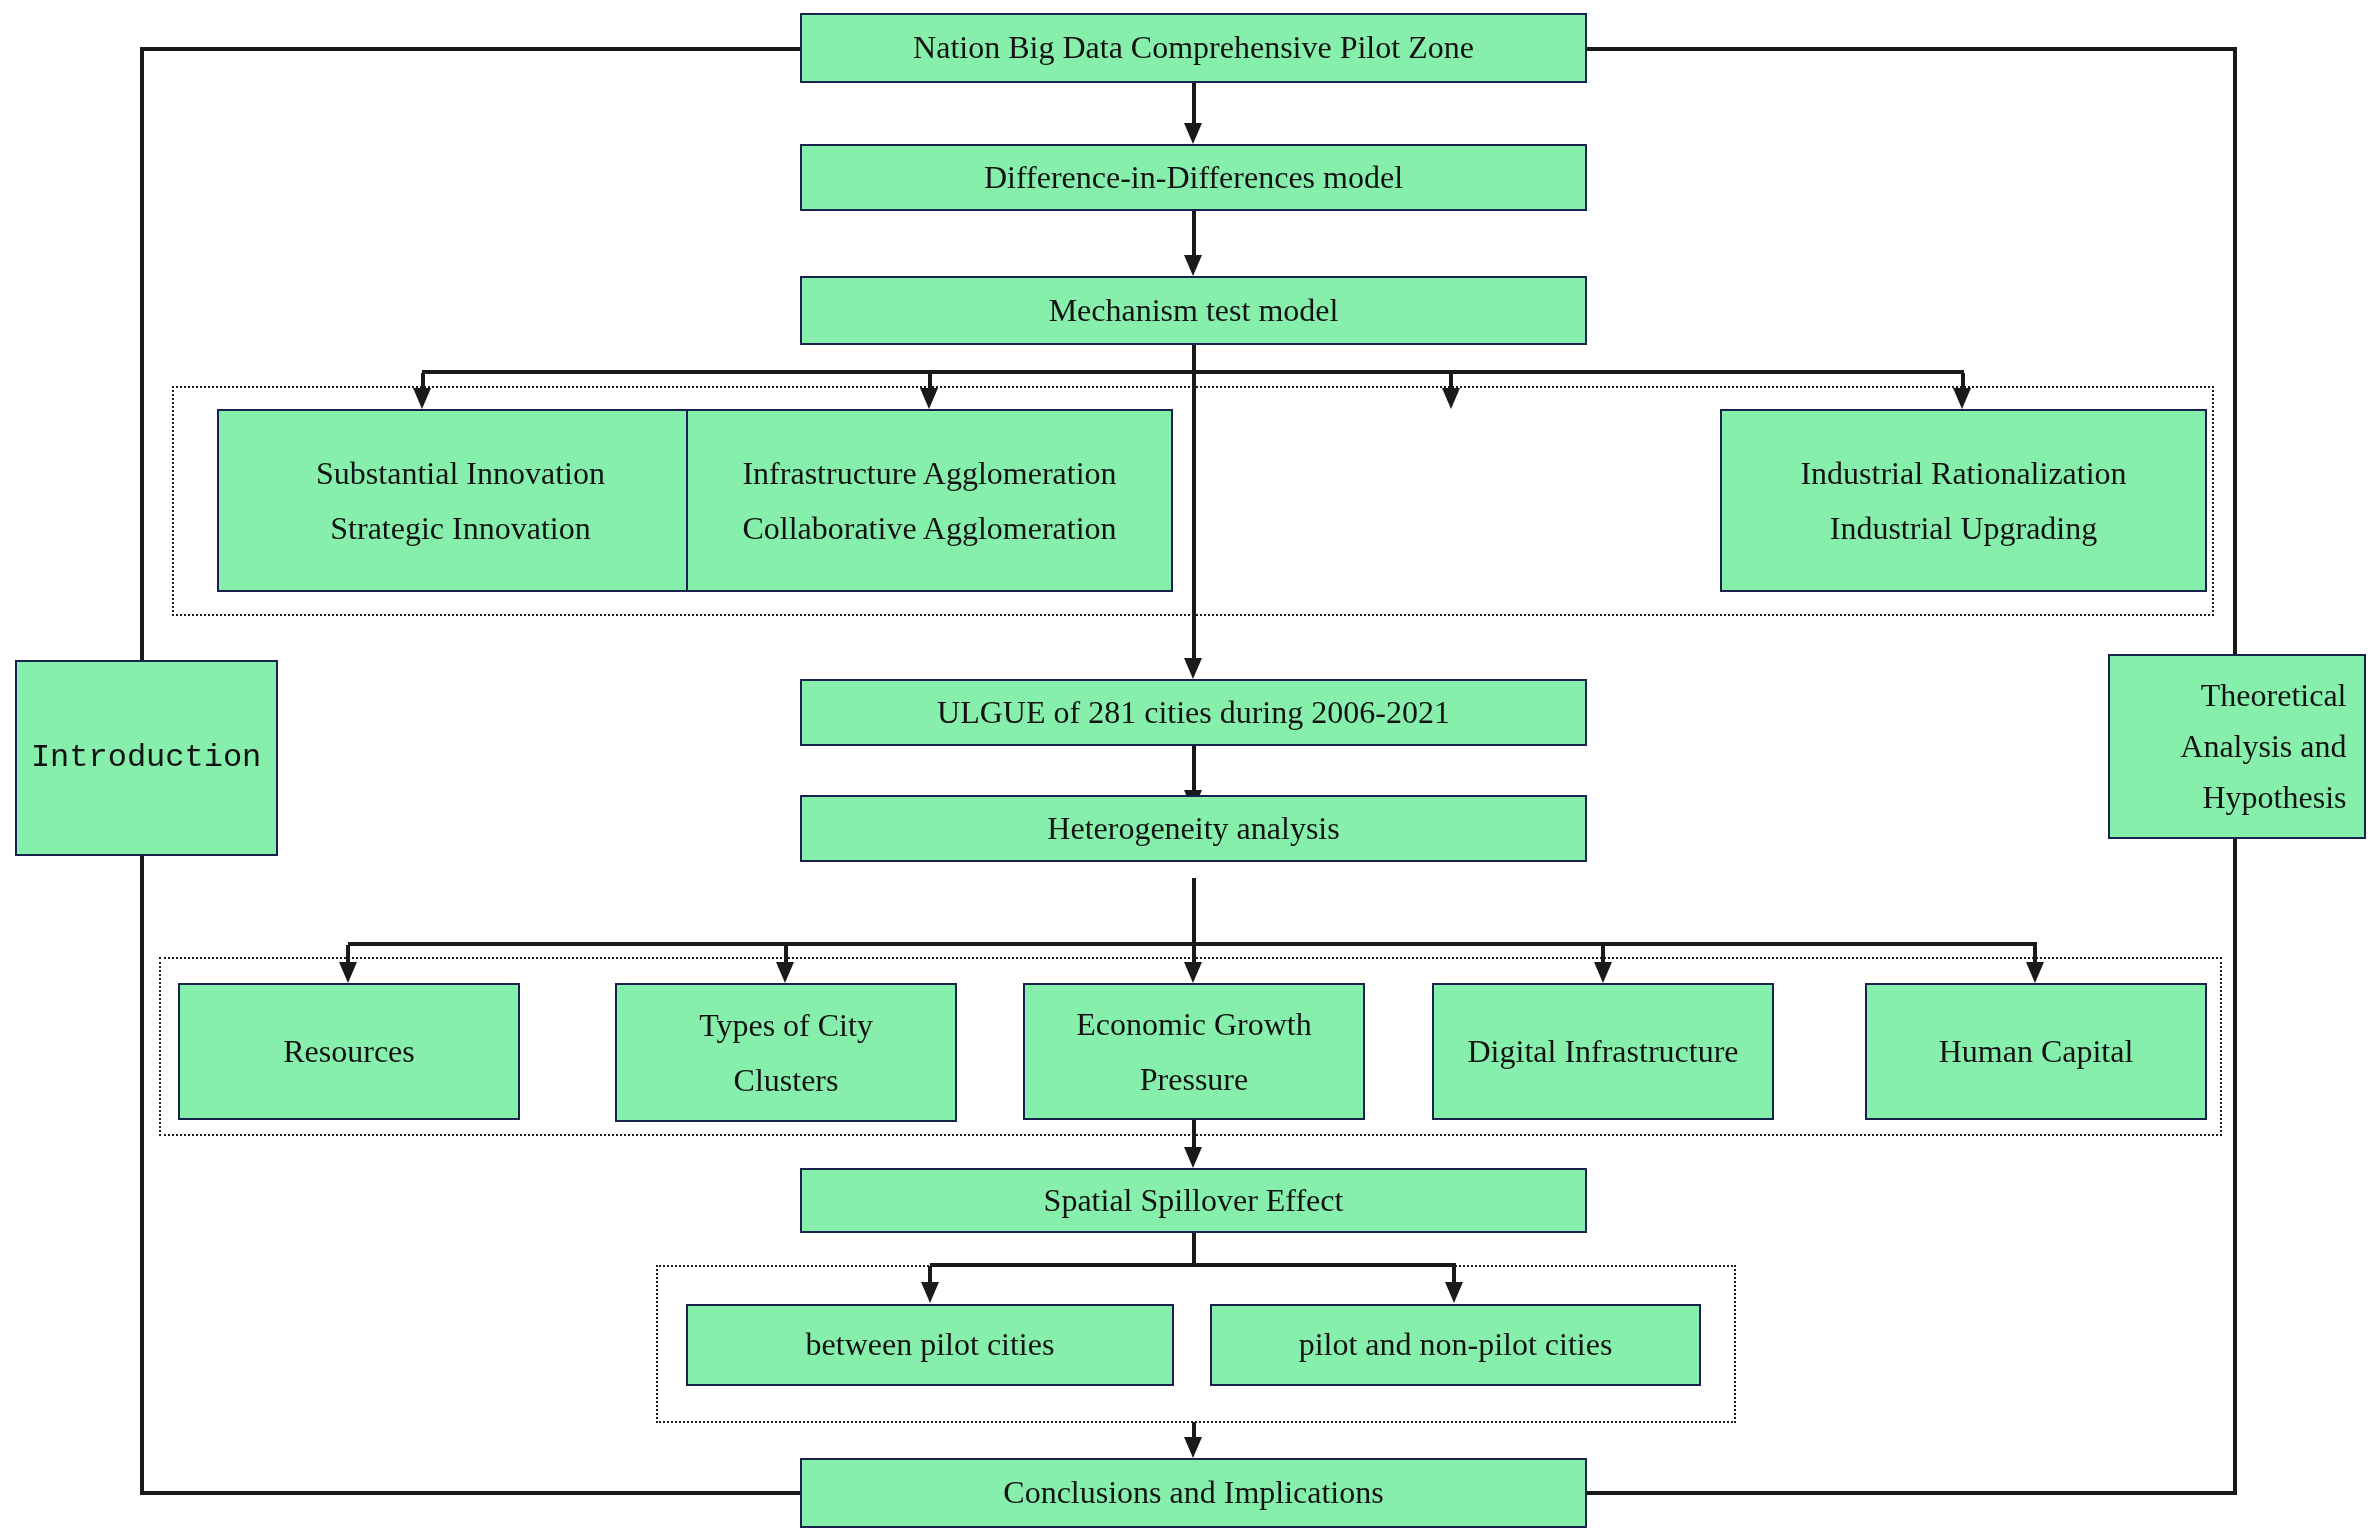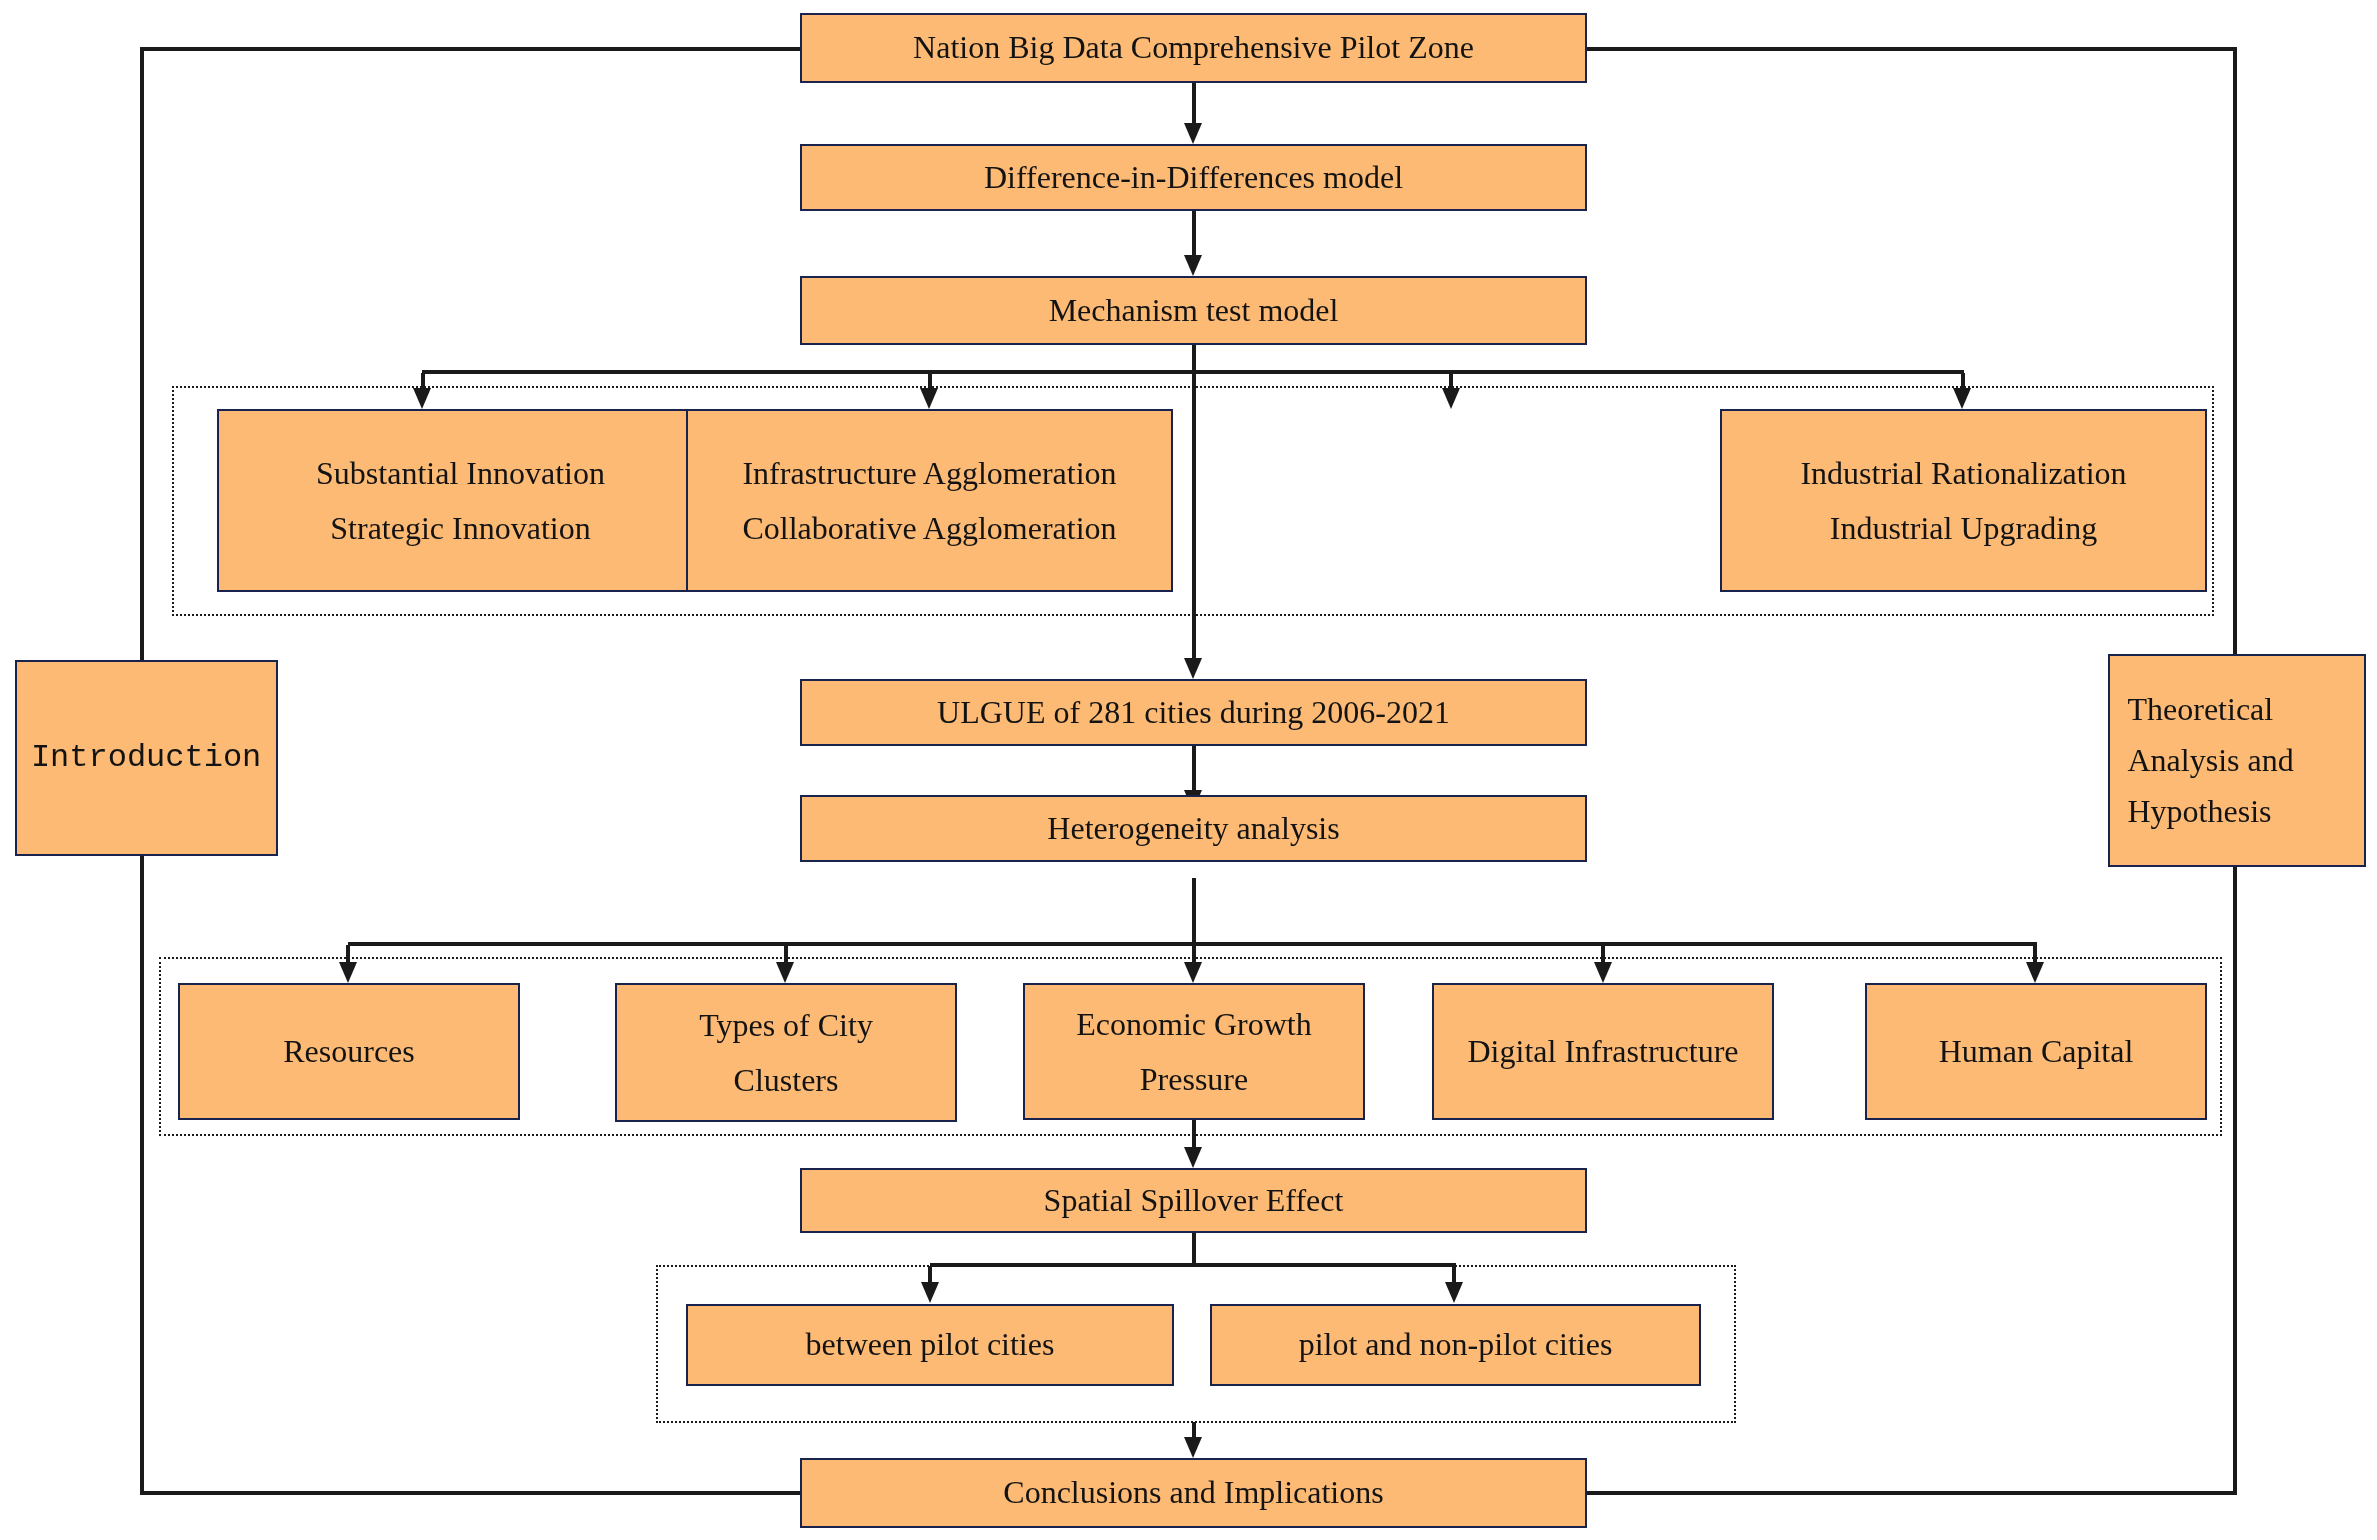--- a/index.html
+++ b/index.html
@@ -36,28 +36,28 @@
   .dot {
     position: absolute;
     border: 2.9px dotted #1a1a1a;
     box-sizing: border-box;
     background: transparent;
     z-index: 3;
   }
   
   .bx {
     position: absolute;
-    background: #fdba74;
+    background: #86efac;
     border: 2.9px solid #18234e;
     box-sizing: border-box;
     display: flex;
     flex-direction: column;
     align-items: center;
     justify-content: center;
-    text-align: left;
+    text-align: right;
     font-size: 32px;
     line-height: 1.7;
     z-index: 4;
   }
   .bx span { display: block; }
   .bx span:empty { display: none; }
   .bx.single { line-height: 1.3; }
   .side-right { line-height: 1.6; padding: 0 17.5px; }
 </style>
 </head>
@@ -193,18 +193,18 @@
   <div class="bx single" style="left:686px; top:1304px; width:488px; height:82px;">
     <span>between pilot cities</span>
   </div>
   <div class="bx single" style="left:1210px; top:1304px; width:491px; height:82px;">
     <span>pilot and non-pilot cities</span>
   </div>
 
   <div class="bx single" style="left:14.6px; top:660px; width:263px; height:196px;font-family:Liberation Mono, monospace;">
     <span>Introduction</span>
   </div>
-  <div class="bx side-right" style="left:2108px; top:654px; width:258px; height:213px;">
+  <div class="bx side-right" style="left:2108px; top:654px; width:258px; height:185px;">
     <span>Theoretical Analysis and Hypothesis</span>
   </div>
 
 </div>
 
 
 </body></html>

